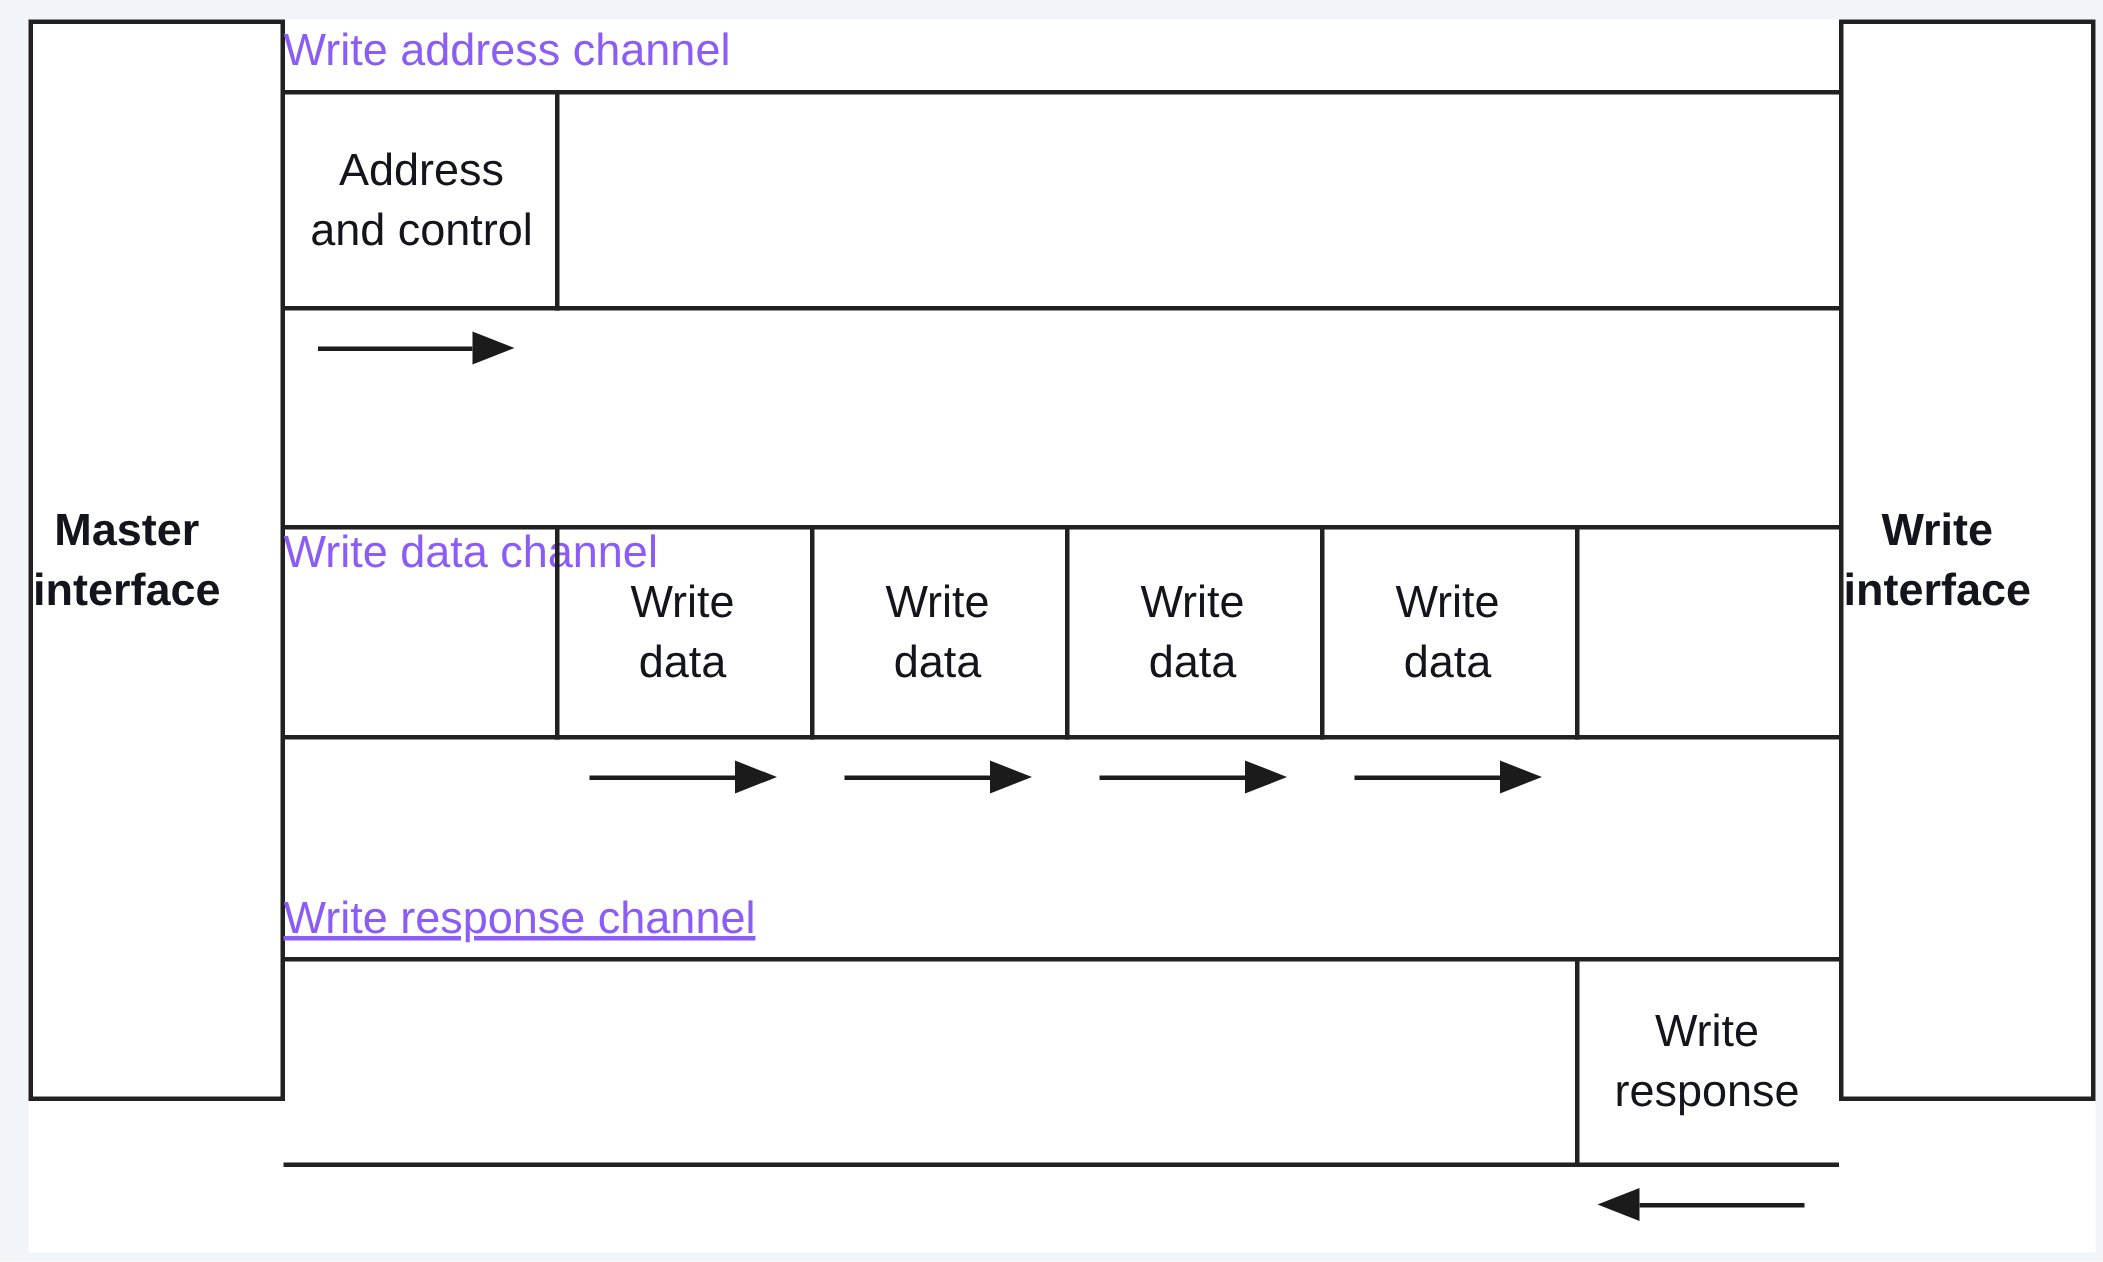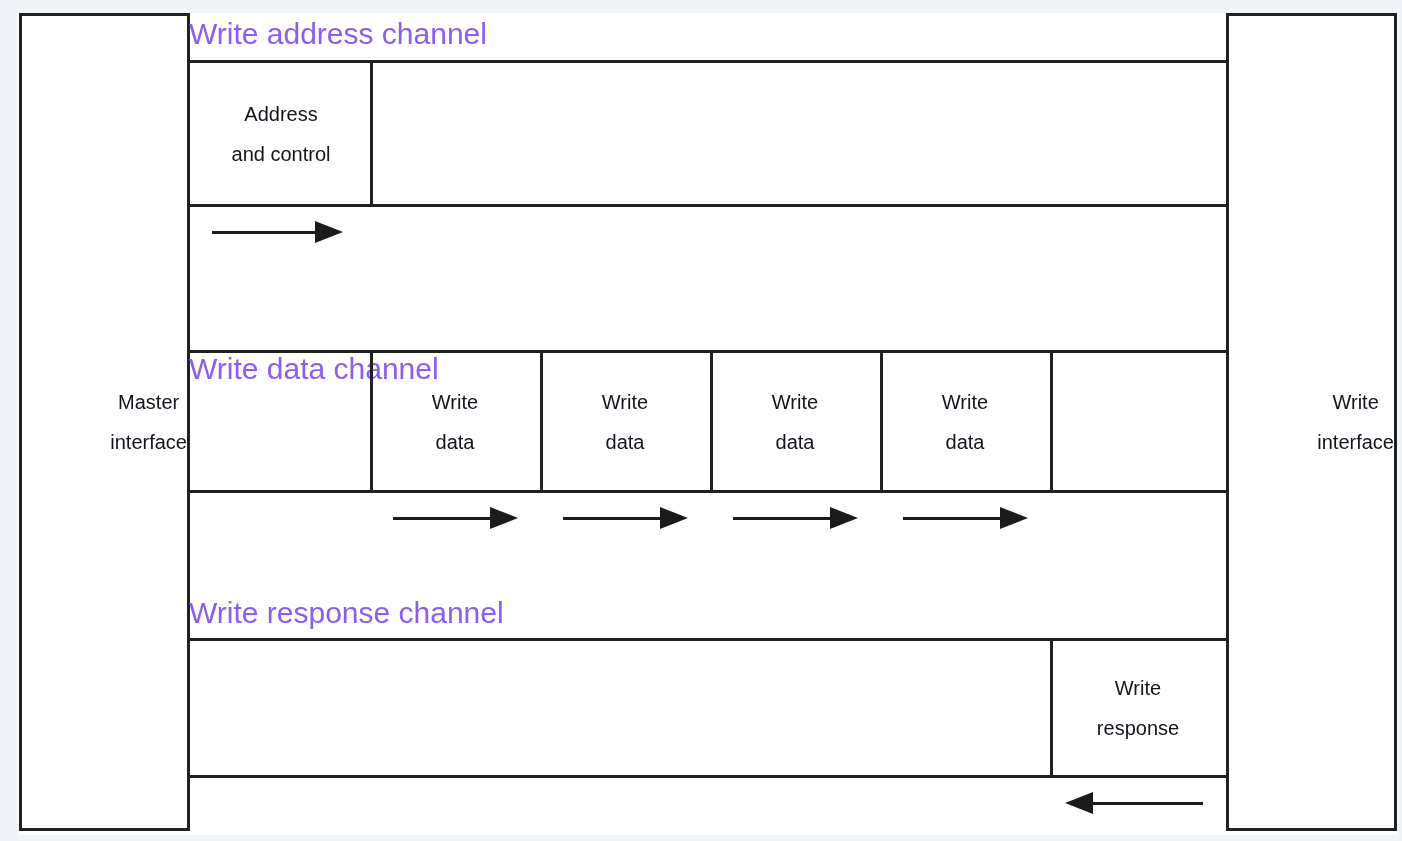--- a/index.html
+++ b/index.html
@@ -10,29 +10,29 @@
     color:#14141c;
     position:relative;
     overflow:hidden;
   }
   .stage{position:absolute;left:0;top:0;width:1402px;height:841px;}
   .canvas{
     position:absolute;left:19px;top:13px;width:1378px;height:822px;
     background:#ffffff;
   }
   .iface-box{
-    position:absolute;top:13px;width:171px;height:818px;
+    position:absolute;top:13px;width:171px;height:721px;
     background:#ffffff;border:3px solid #212121;box-sizing:border-box;
-    display:flex;align-items:center;justify-content:flex-end;
+    display:flex;align-items:center;justify-content:flex-start;font-weight:bold;
   }
   .iface-box.master{left:19px;}
   .iface-box.slave{left:1226px;}
   .lbl{
     white-space:pre-line;text-align:center;
-    font-size:20px;line-height:40px;color:#14141c;
+    font-size:30px;line-height:40px;color:#14141c;
   }
   .channel-title{
     position:absolute;left:189px;width:1037px;
     font-size:30px;line-height:34px;color:#8b5cf6;
   }
   .hline{position:absolute;left:189px;width:1037px;height:3px;background:#212121;}
   .vline{position:absolute;width:3px;background:#212121;}
   .cell{
     position:absolute;display:flex;align-items:center;justify-content:center;
   }
@@ -118,21 +118,21 @@
   </div>
   <div class="arrow" style="left:733px;top:507px;width:125px;">
     <div class="shaft"></div>
     <div class="head-r"></div>
   </div>
   <div class="arrow" style="left:903px;top:507px;width:125px;">
     <div class="shaft"></div>
     <div class="head-r"></div>
   </div>
 
-  <div class="channel-title" style="top:596px;">Write response channel</div>
+  <div class="channel-title" style="top:596px;text-decoration:underline;">Write response channel</div>
 
   <div class="hline" style="top:638px;"></div>
   <div class="hline" style="top:775px;"></div>
   <div class="vline" style="left:1050px;top:638px;height:140px;"></div>
 
   <div class="cell" style="left:1053px;top:641px;width:170px;height:134px;">
     <div class="lbl">Write
 response</div>
   </div>
 

